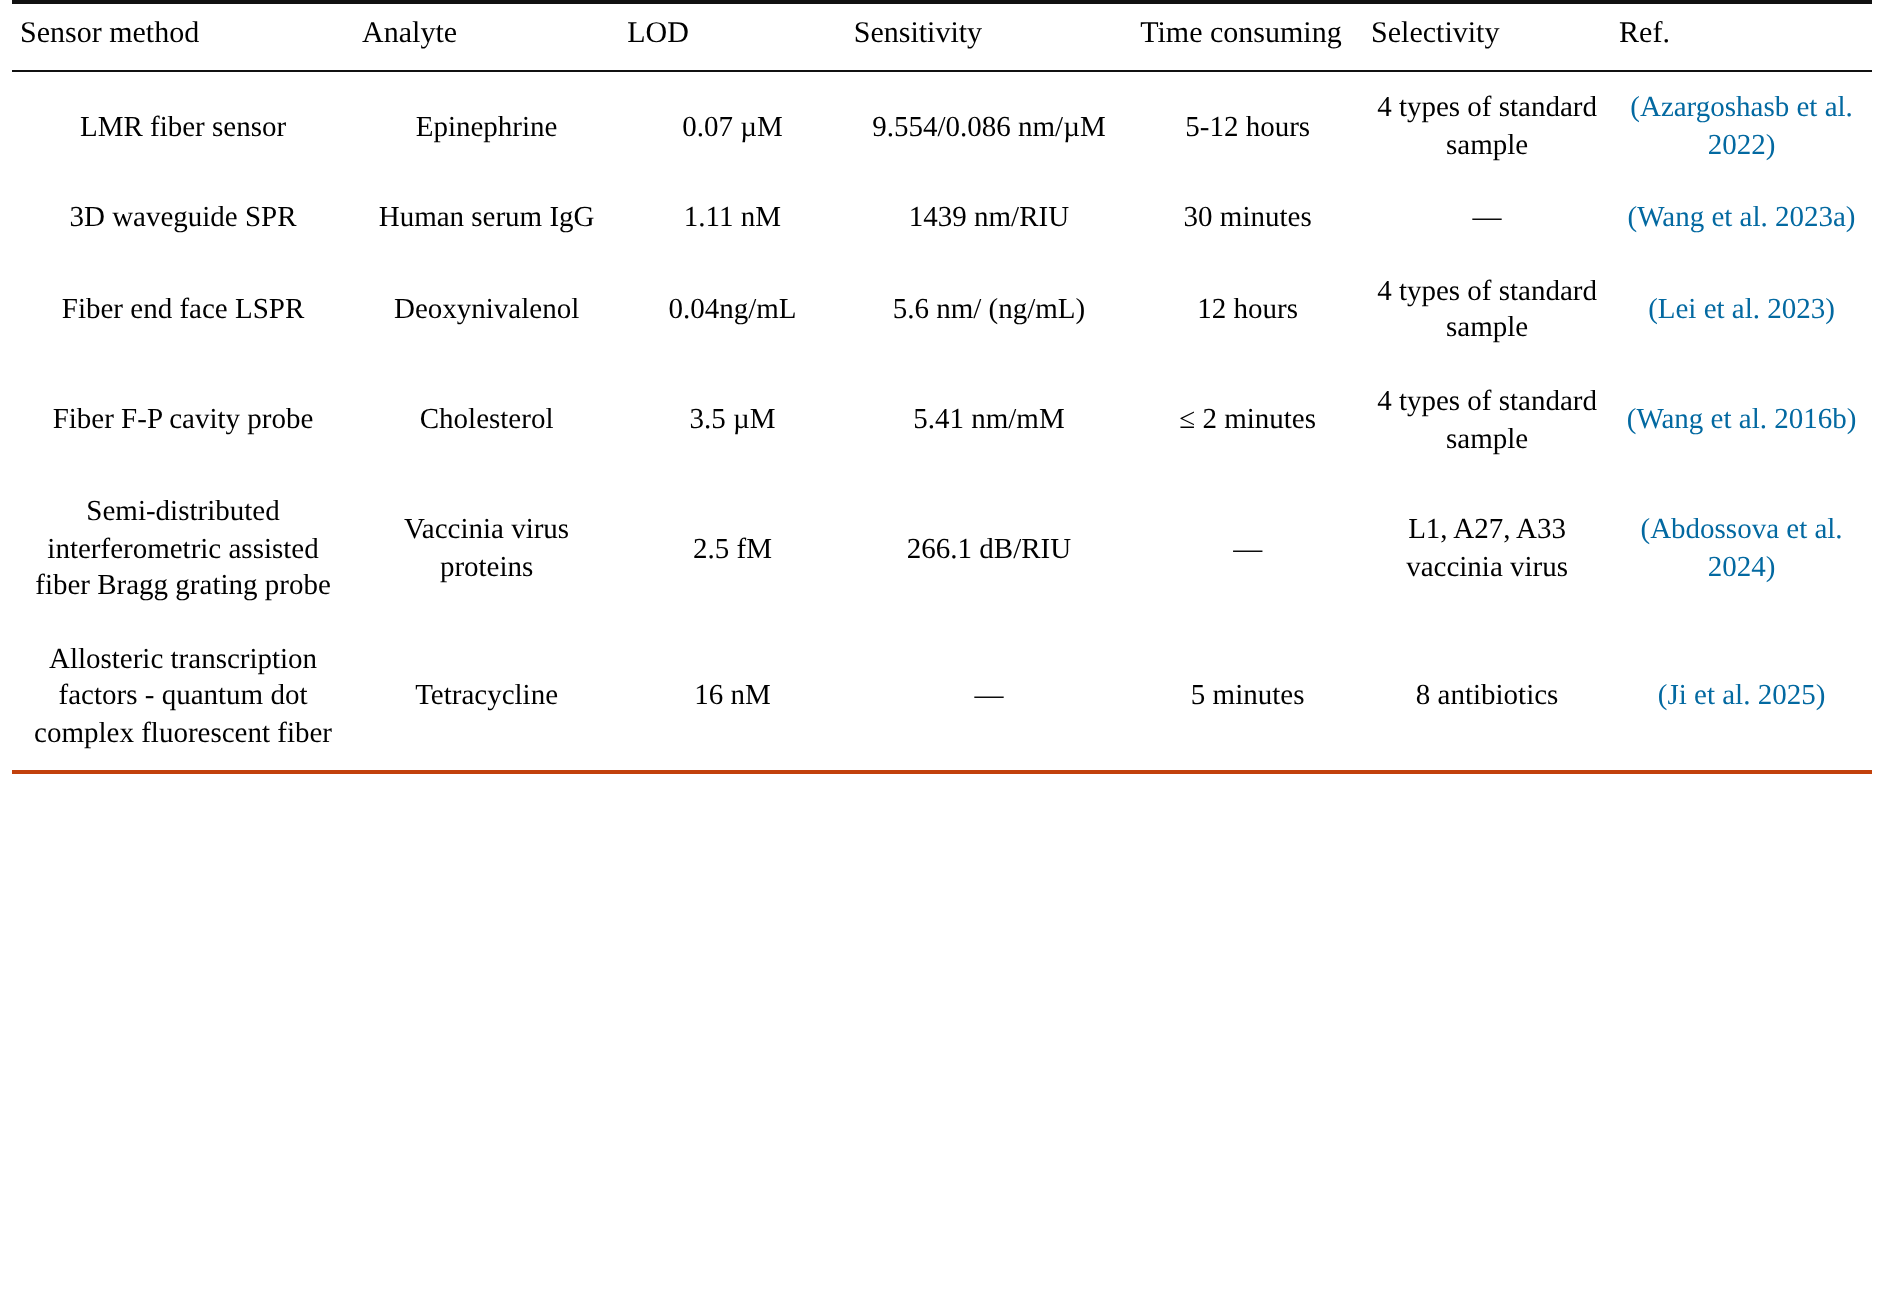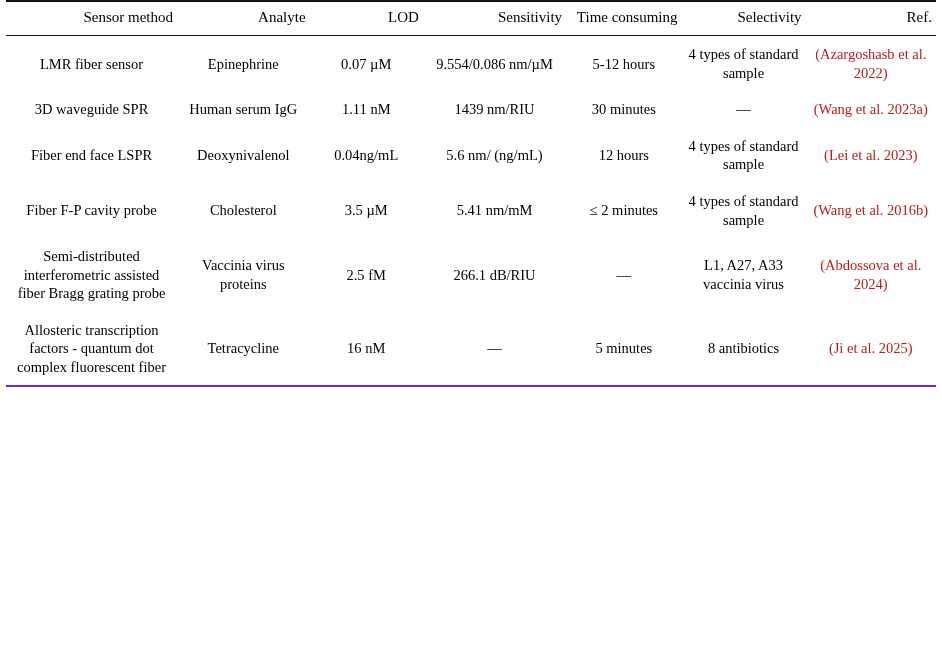--- a/index.html
+++ b/index.html
@@ -21,38 +21,38 @@
   }
   table.data-table {
     width: 930px;
     border-collapse: collapse;
     table-layout: fixed;
     font-size: 14.5px;
   }
   table.data-table thead th {
     font-weight: normal;
     font-size: 15px;
-    text-align: right;
+    text-align: left;
     vertical-align: middle;
     padding: 7px 4px 9px 4px;
     line-height: 1.15;
     border-top: 2px solid #111;
     border-bottom: 1px solid #111;
   }
   table.data-table tbody td {
     text-align: center;
     vertical-align: middle;
     padding: 9px 5px;
     line-height: 1.28;
   }
   table.data-table tbody tr:last-child td {
-    border-bottom: 2px solid #6d28d9;
+    border-bottom: 2px solid #c2410c;
   }
   .ref-cell {
-    color: #b91c1c;
+    color: #0369a1;
   }
   .col-method   { width: 160px; }
   .col-analyte  { width: 124px; }
   .col-lod      { width: 106px; }
   .col-sens     { width: 134px; }
   .col-time     { width: 108px; }
   .col-select   { width: 116px; }
   .col-ref      { width: 122px; }
 </style>
 </head>

